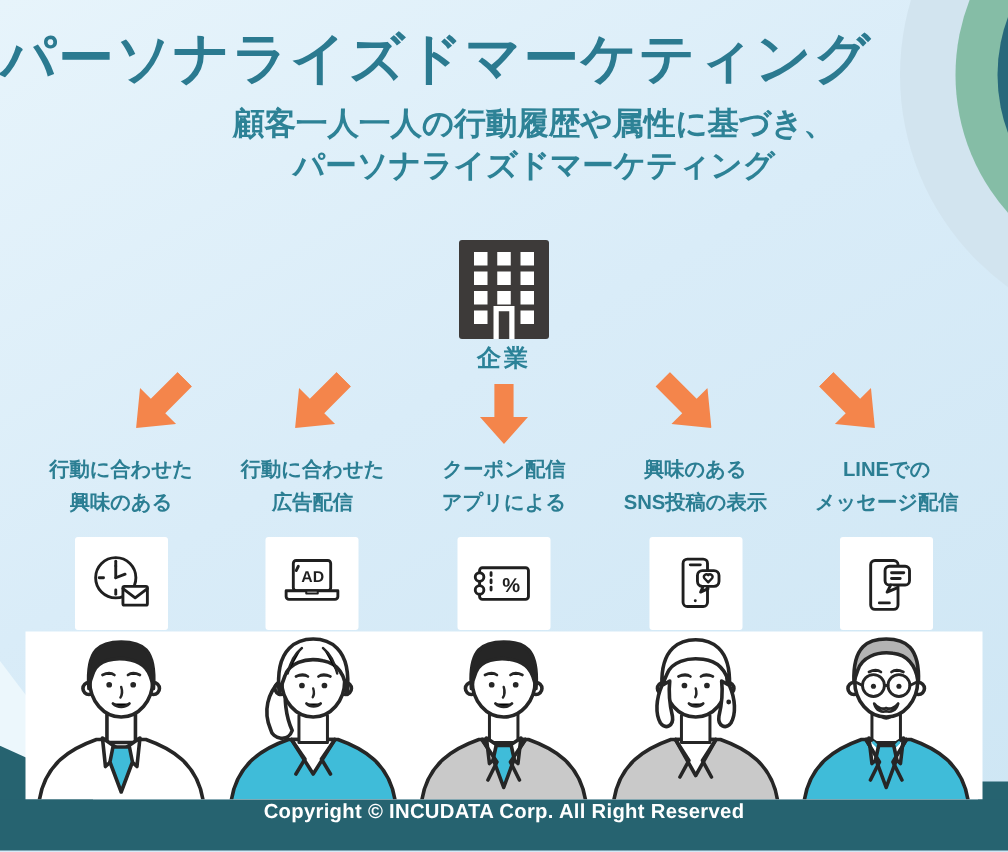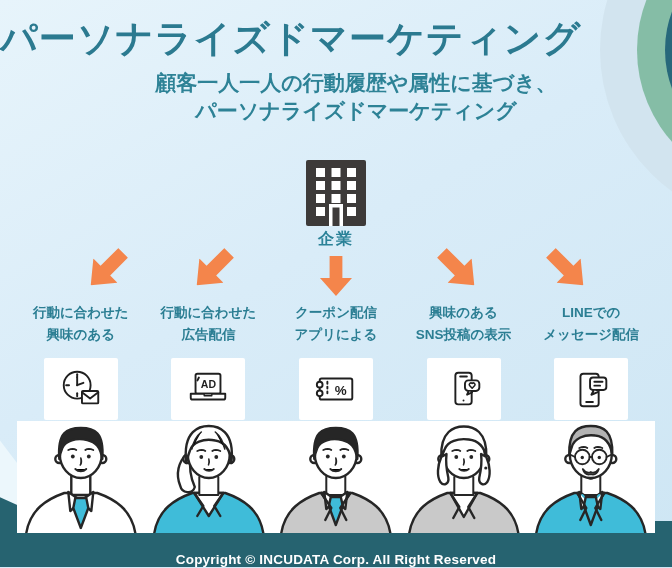--- a/index.html
+++ b/index.html
@@ -36,30 +36,30 @@
   .arrow-zone{height:56px;width:100%;display:flex;justify-content:center;align-items:flex-start;}
   .arrow{background:#f4854b;clip-path:polygon(50% 100%,100% 55%,70% 55%,70% 0,30% 0,30% 55%,0 55%);}
   .a-dl{width:34px;height:46px;}
   .a-d{width:32px;height:40px;}
   .a1{transform:translateX(26px) rotate(45deg);}
   .a2{transform:translateX(5px) rotate(45deg);}
   .a3{transform:translateY(10px);}
   .a4{transform:translateX(-6px) rotate(-45deg);}
   .a5{transform:translateX(-24px) rotate(-45deg);}
   .ch-label{text-align:center;font-size:13.5px;font-weight:bold;color:#2b7e93;line-height:1.65;height:46px;}
-  .icon-box{width:74px;height:62px;background:#ffffff;border-radius:2px;margin-top:10px;
+  .icon-box{width:62px;height:62px;background:#ffffff;border-radius:2px;margin-top:10px;
     display:flex;align-items:center;justify-content:center;}
   .icon-box svg{display:block;}
 
   .audience-panel{position:absolute;left:17px;right:17px;top:421px;height:112px;
     background:#ffffff;z-index:2;display:flex;overflow:hidden;}
   .person{flex:1 1 0;height:112px;}
 
   .footer{position:absolute;left:0;right:0;top:533px;height:34px;background:#266370;z-index:3;
-    display:flex;align-items:flex-end;justify-content:center;}
+    display:flex;align-items:flex-start;justify-content:center;}
   .footer span{color:#ffffff;font-size:13.5px;font-weight:bold;letter-spacing:.2px;}
 </style>
 </head>
 <body>
 
 <div class="stage">
 
   <div class="circle c-outer"></div>
   <div class="circle c-mid"></div>
   <div class="circle c-inner"></div>

